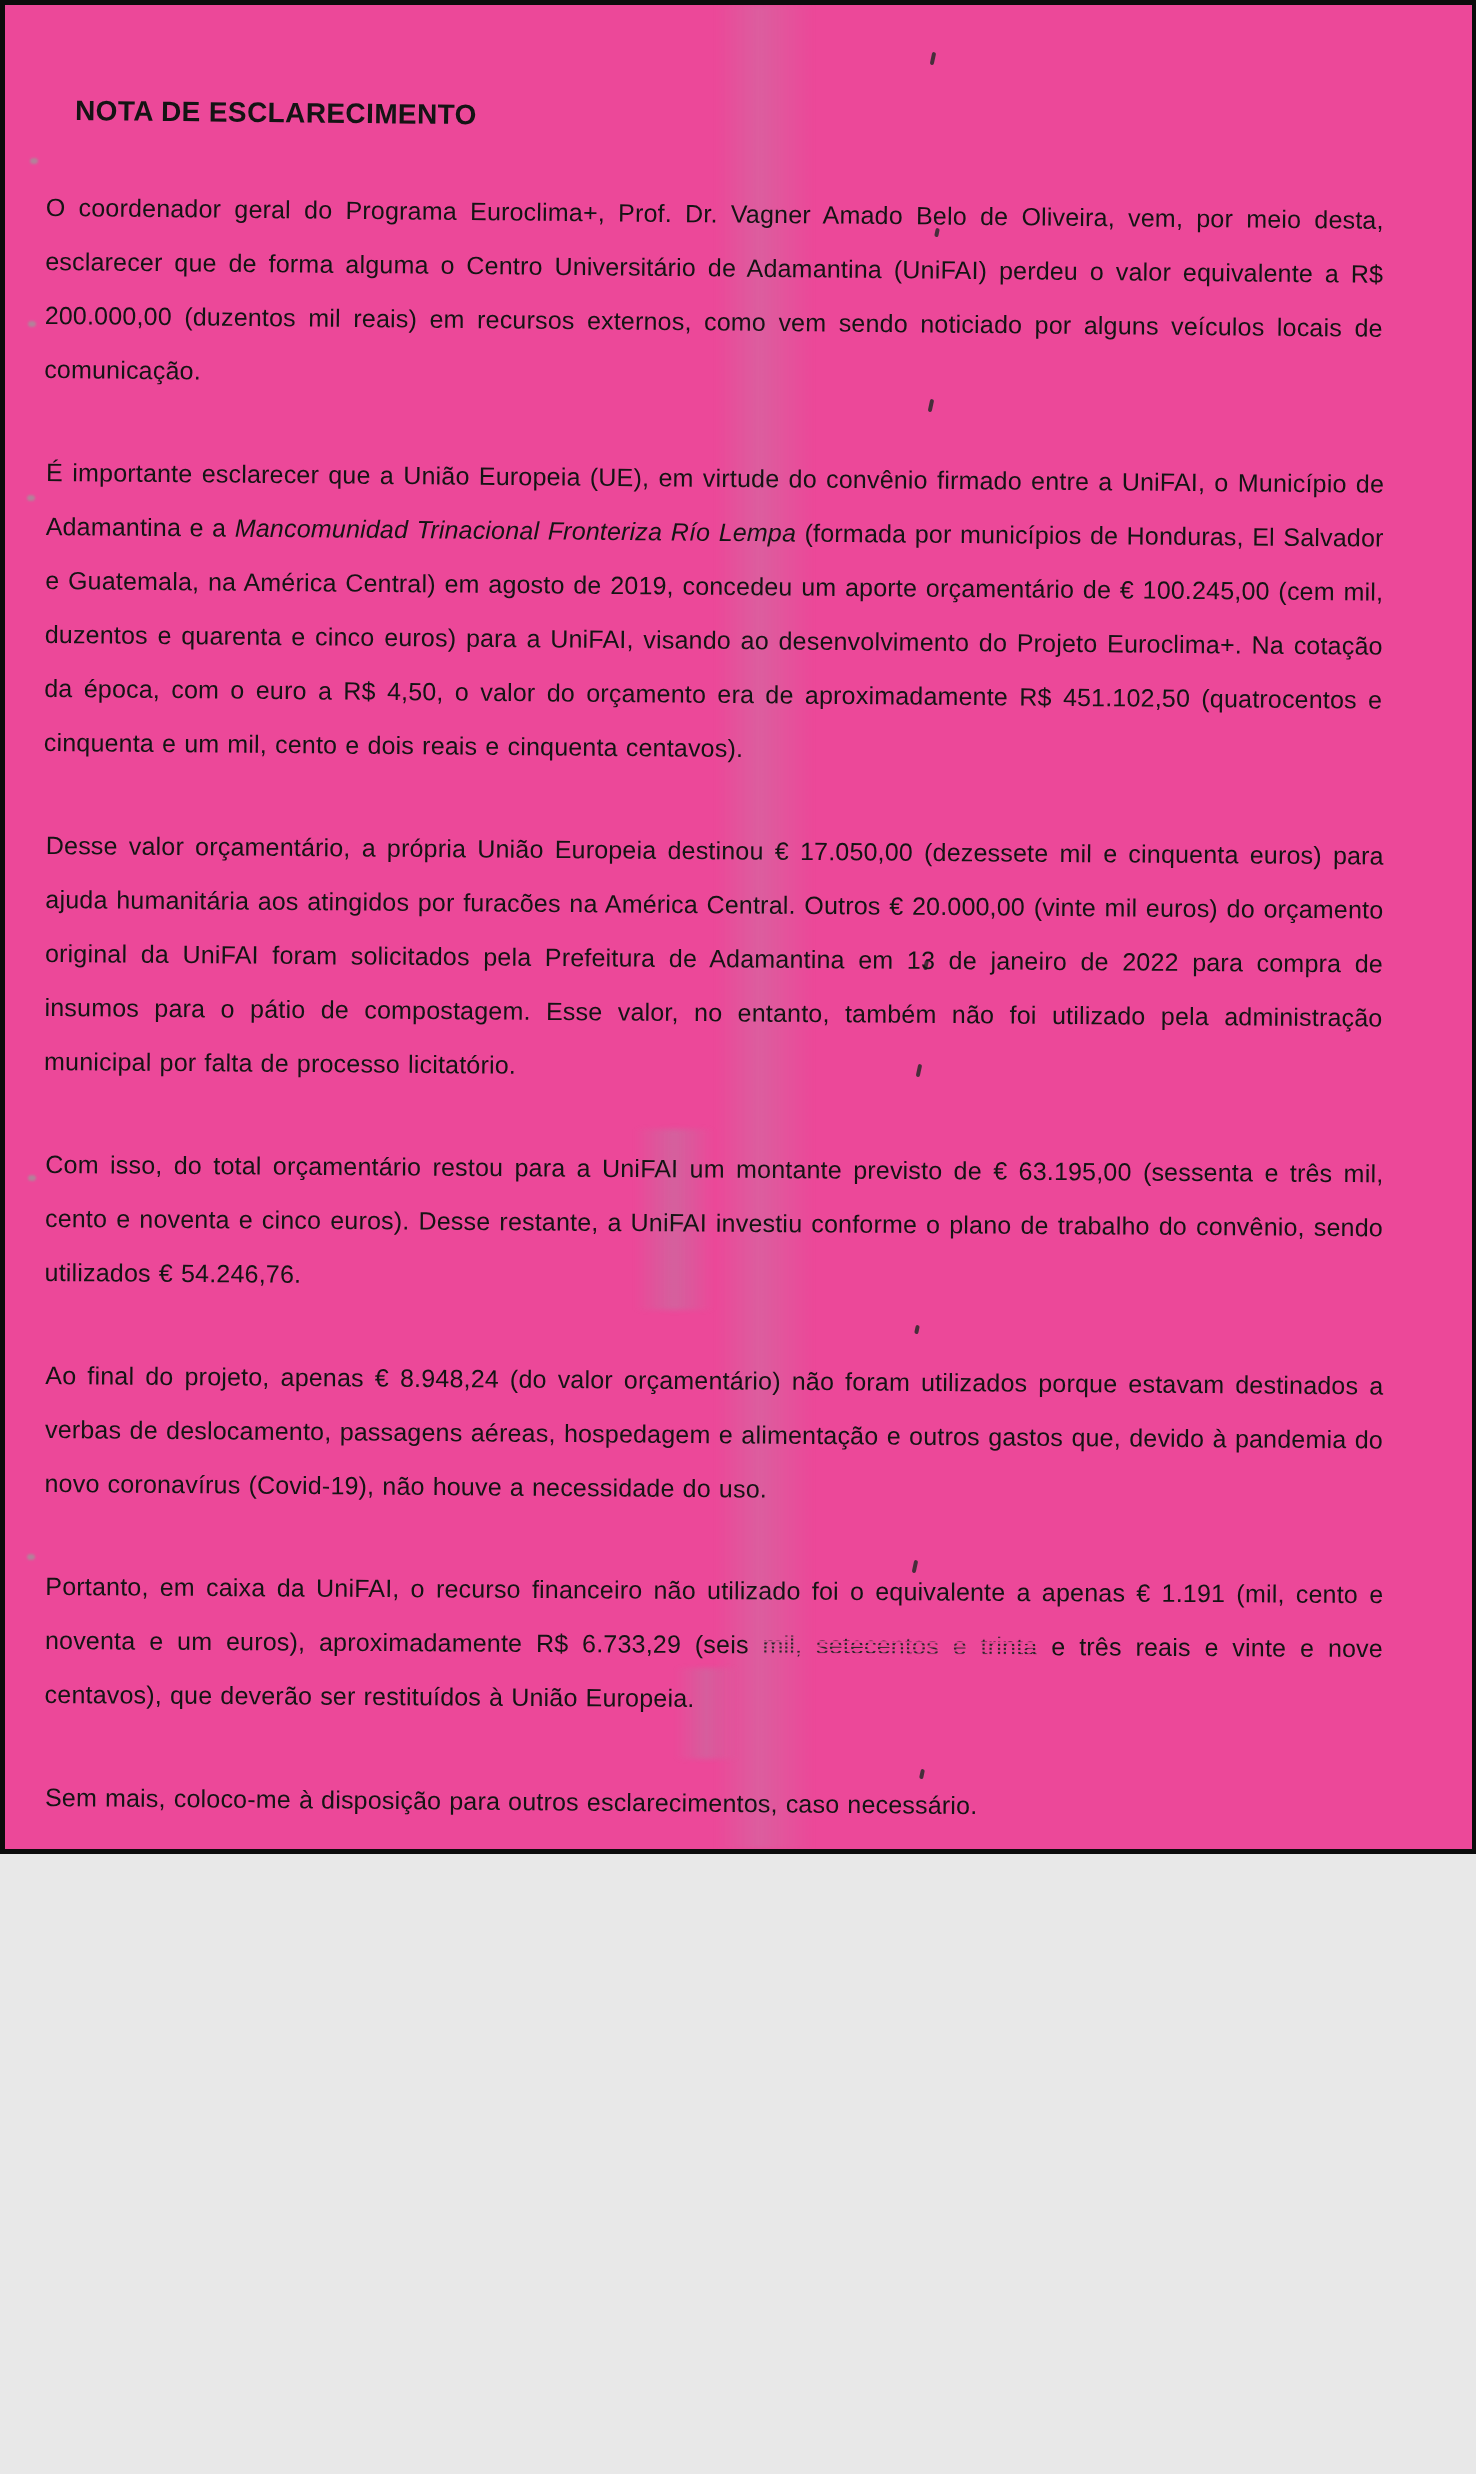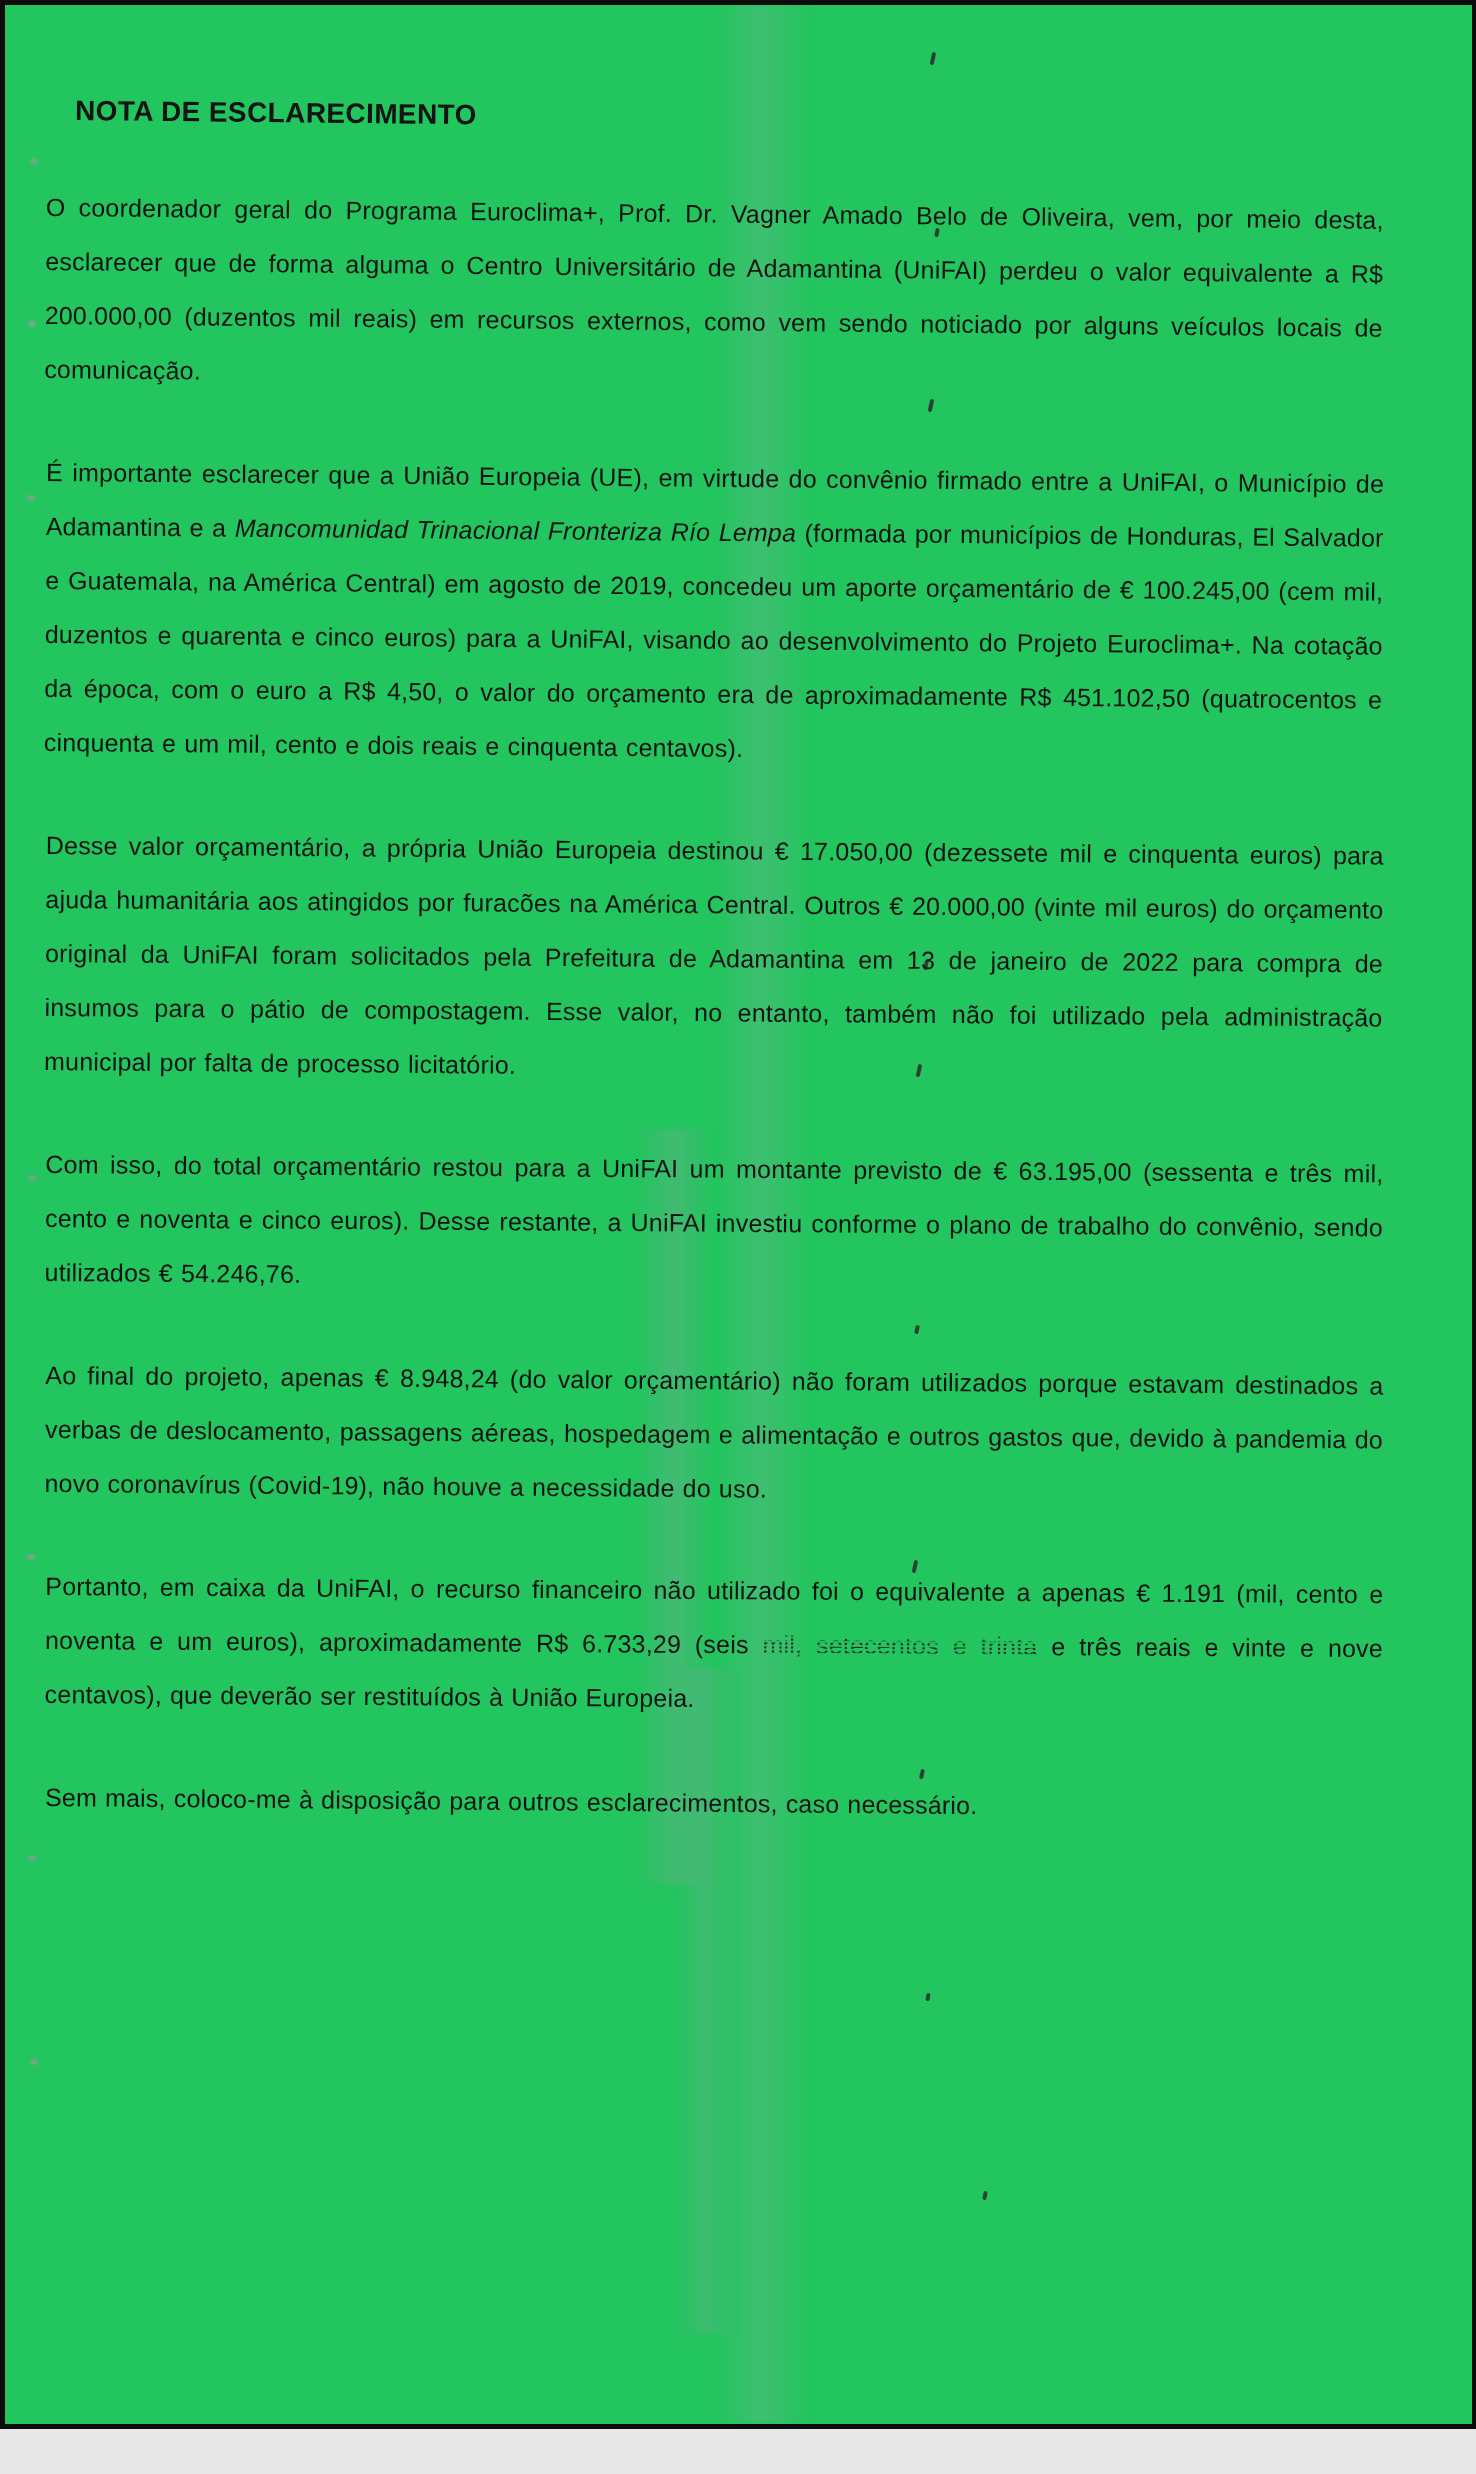--- a/index.html
+++ b/index.html
@@ -1,20 +1,20 @@
 <!DOCTYPE html>
 <html style="font-size:14.4px"><head>
 <meta charset="utf-8">
 <style>
   html,body{margin:0;padding:0;background:#e8e8e8;}
   .scan{
     position:relative;
-    width:1477px;height:2429px;
+    width:1477px;height:1854px;
     box-sizing:border-box;
-    background:#22c55e;
+    background:#ec4899;
     border:5.4px solid #0c0c0c;
     overflow:hidden;
     font-family:"Liberation Sans", sans-serif;
     color:#141414;
   }
   
   .crease{position:absolute;top:0;bottom:0;pointer-events:none;filter:blur(2.7px);}
   .crease.c1{left:710px;width:99px;background:linear-gradient(to right,rgba(165,172,180,0) 0%,rgba(165,172,180,.22) 45%,rgba(165,172,180,0) 100%);}
   .crease.c2{left:629px;width:81px;top:1124px;bottom:539px;background:linear-gradient(to right,rgba(150,160,170,0) 0%,rgba(150,160,170,.28) 50%,rgba(150,160,170,0) 100%);}
   .crease.c3{left:670px;width:63px;top:1663px;bottom:90px;background:linear-gradient(to right,rgba(150,160,170,0) 0%,rgba(150,160,170,.25) 50%,rgba(150,160,170,0) 100%);}

